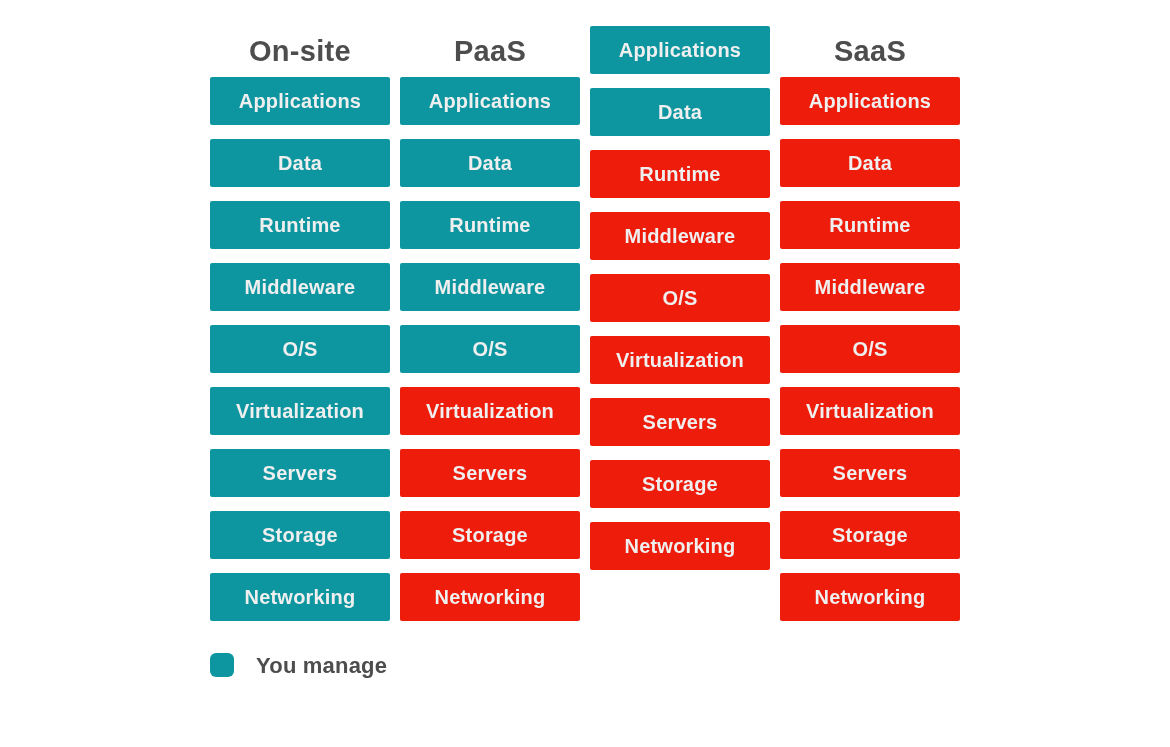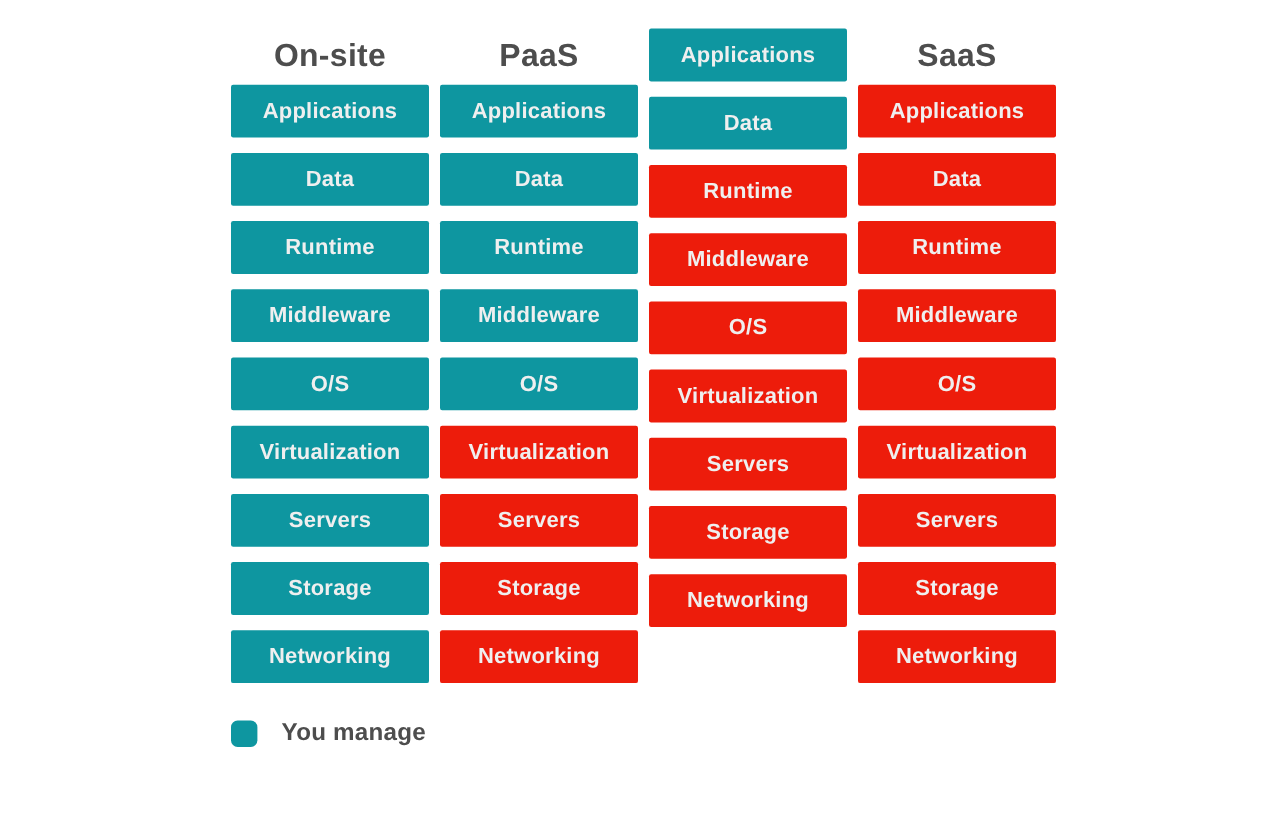--- a/index.html
+++ b/index.html
@@ -56,21 +56,21 @@
   }
   .pill.teal { background: var(--teal); }
   .pill.red  { background: var(--red); }
   .legend {
     position: absolute;
     left: 210px;
     top: 653px;
   }
   .legend-row {
     display: flex;
-    align-items: flex-end;
+    align-items: flex-start;
     margin-bottom: 15px;
   }
   .swatch {
     width: 24px;
     height: 24px;
     border-radius: 6px;
     margin-right: 22px;
     flex: 0 0 auto;
   }
   .swatch.teal { background: var(--teal); }

